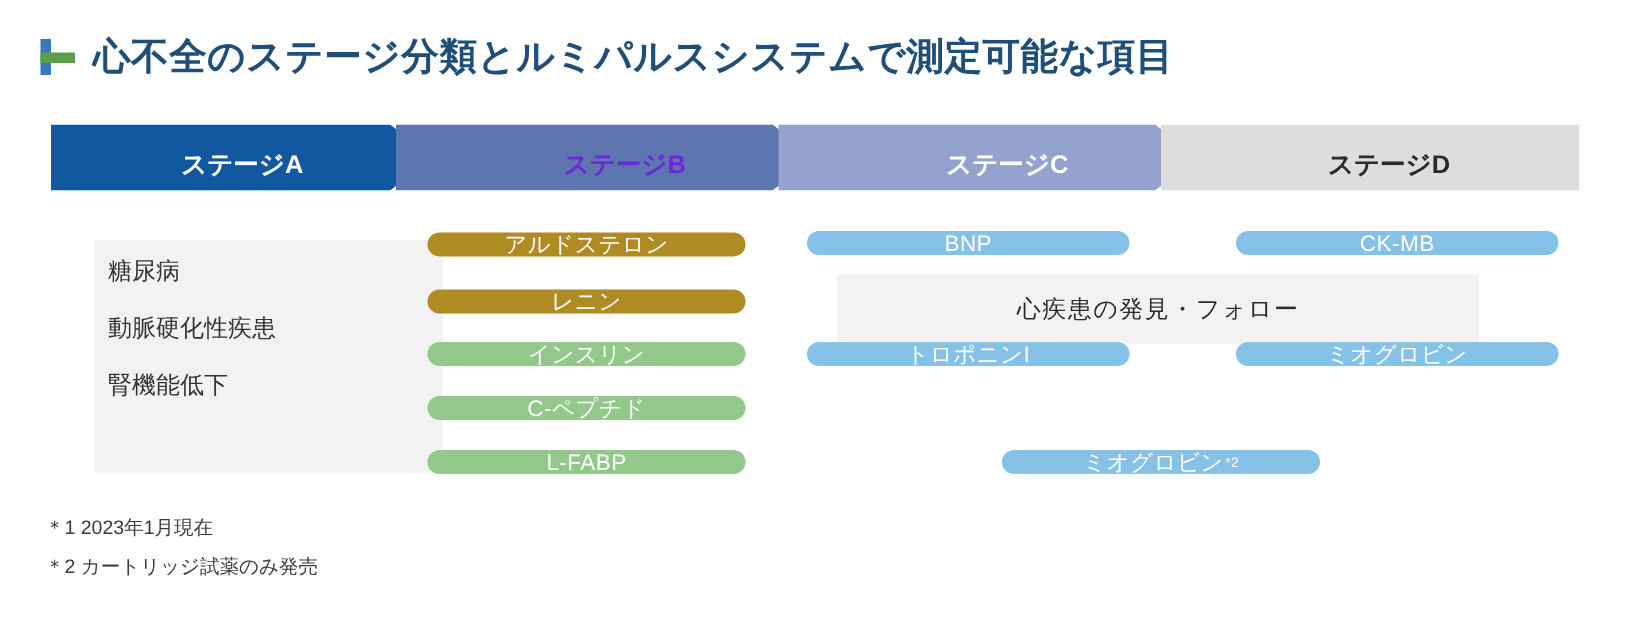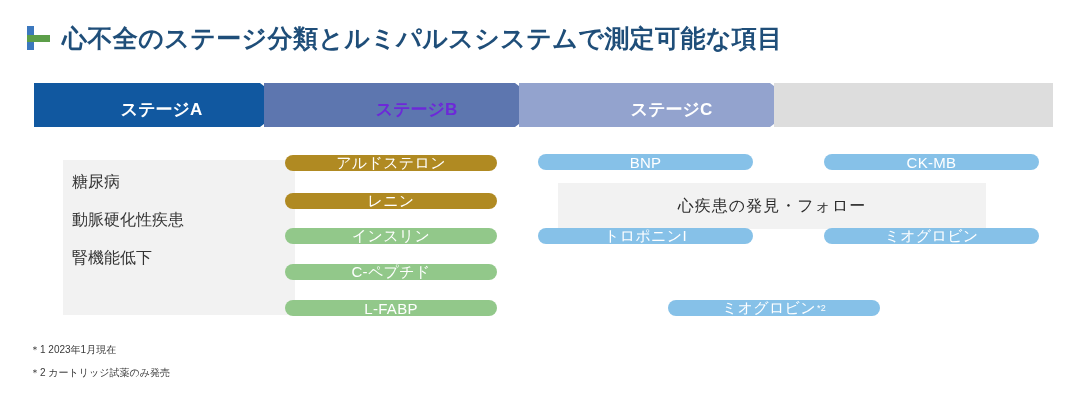--- a/index.html
+++ b/index.html
@@ -91,21 +91,21 @@
   
   .pill-d{left:824px;width:215px;}
 
   .pill-digoxin{left:668px;width:212px;top:300px;}
 
   
   .footnotes{
     position:absolute;left:30px;top:345px;
   }
   .footnote{
-    font-size:10px;color:#3A3A3A;line-height:1;margin-bottom:13px;white-space:nowrap;
+    font-size:13px;color:#3A3A3A;line-height:1;margin-bottom:13px;white-space:nowrap;
   }
   .footnote:last-child{margin-bottom:0;}
 </style>
 </head>
 <body>
 
 <div class="title-row">
   <span class="title-icon">
     <span class="bar-v" style="background: rgb(60, 120, 190);"></span>
       <span class="bar-h" style="background: rgb(92, 158, 73);"></span>
@@ -116,20 +116,21 @@
 <div class="stage-banner">
   <svg width="1019" height="44" viewBox="0 0 1019 44" xmlns="http://www.w3.org/2000/svg">
     <polygon id="seg0" points="0,0 226,0 255,22 226,44 0,44" fill="#1158A0"></polygon>
     <polygon id="seg1" points="230,0 481,0 510,22 481,44 230,44" fill="#5D76AF"></polygon>
     <polygon id="seg2" points="485,0 736,0 765,22 736,44 485,44" fill="#93A3CE"></polygon>
     <polygon id="seg3" points="740,0 1019,0 1019,44 740,44" fill="#DDDDDD"></polygon>
   </svg>
   <div class="stage-label on-dark" id="lbl0" style="left: 0px; width: 255px; color: rgb(255, 255, 255);">ステージA</div>
   <div class="stage-label on-dark" id="lbl1" style="left: 255px; width: 255px; color: #6d28d9;">ステージB</div>
   <div class="stage-label on-dark" id="lbl2" style="left: 510px; width: 255px; color: rgb(255, 255, 255);">ステージC</div>
+  <div class="stage-label on-light" id="lbl3" style="left: 765px; width: 254px; color: rgb(43, 43, 43);">ステージD</div>
 </div>
 
 <div class="panel-left" style="background: rgb(242, 242, 242);"></div>
 <div class="risk-list">
   <div class="risk-item">糖尿病</div>
   <div class="risk-item">動脈硬化性疾患</div>
   <div class="risk-item">腎機能低下</div>
 </div>
 
 <div class="panel-right" style="background: rgb(242, 242, 242);"></div>

